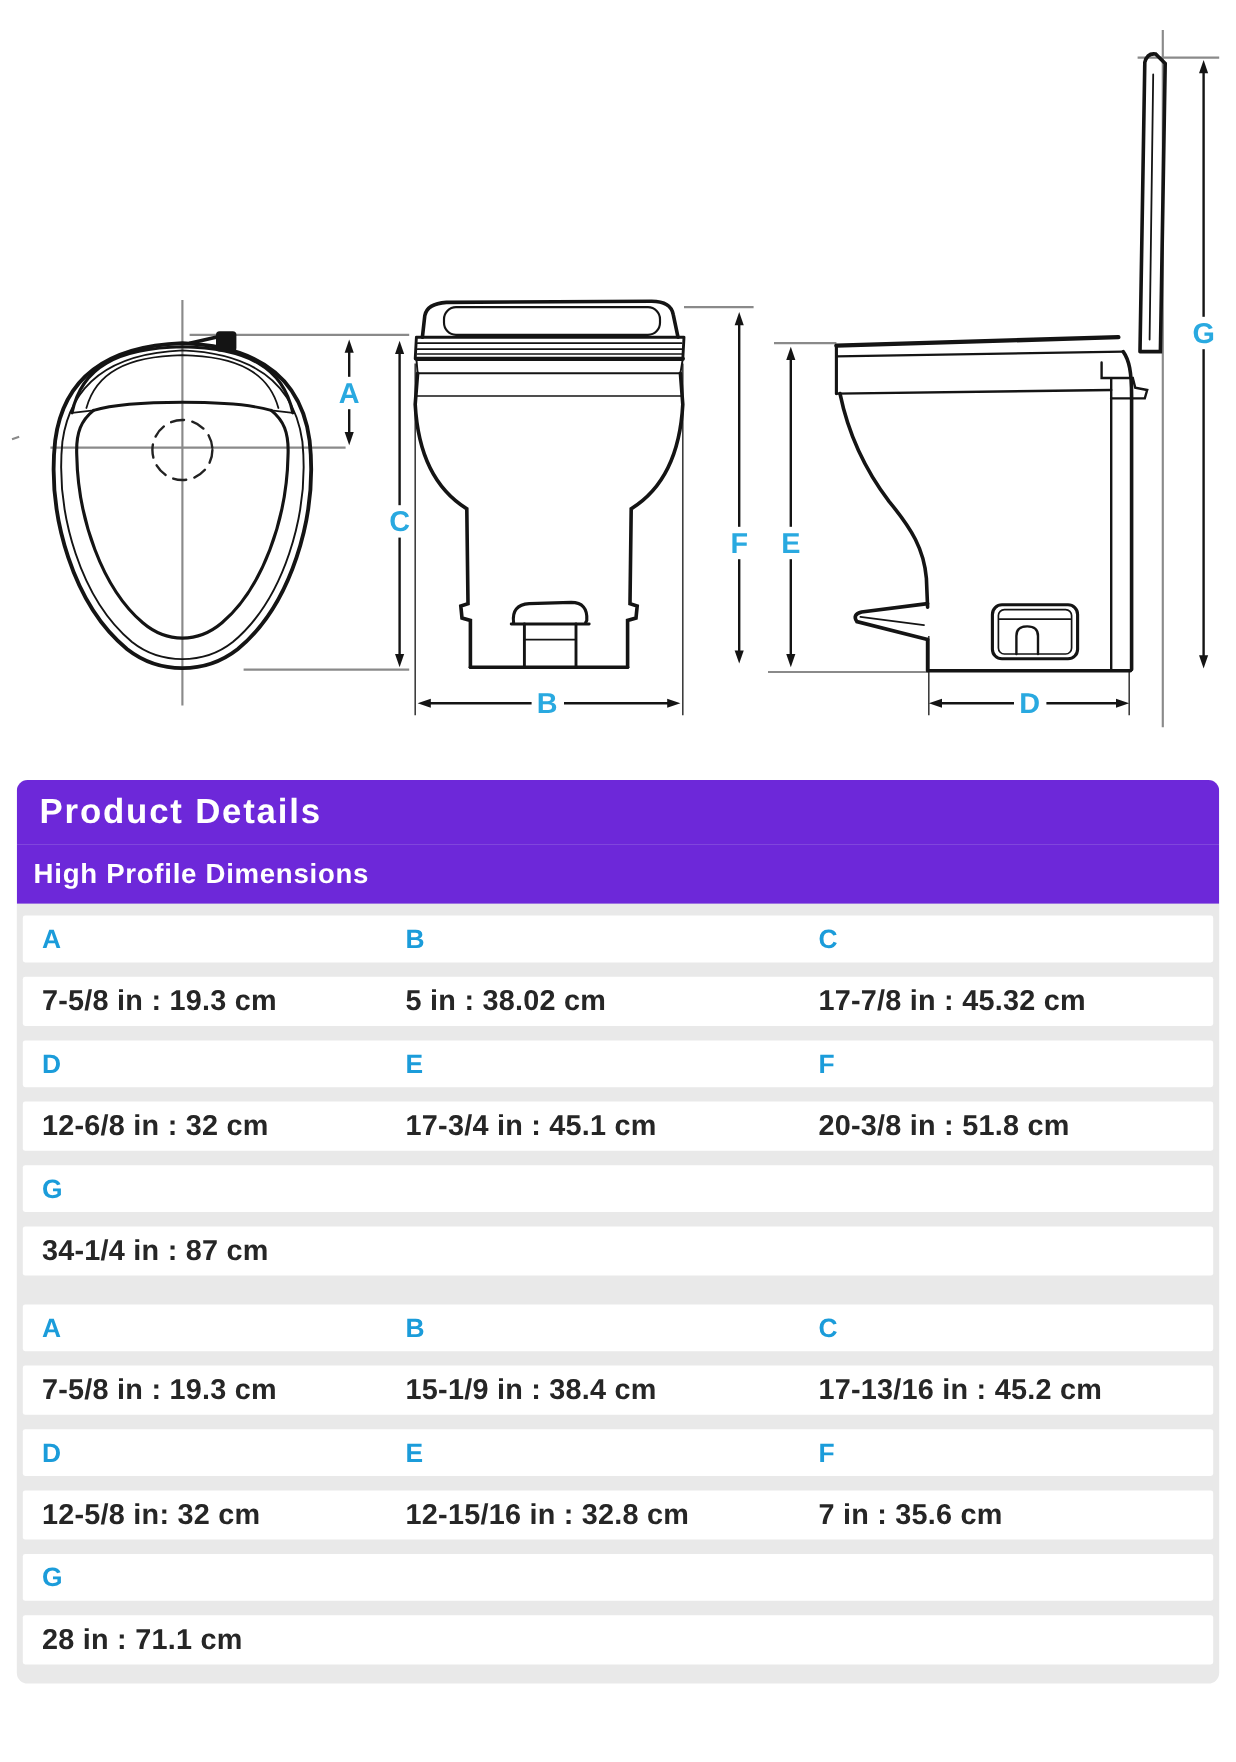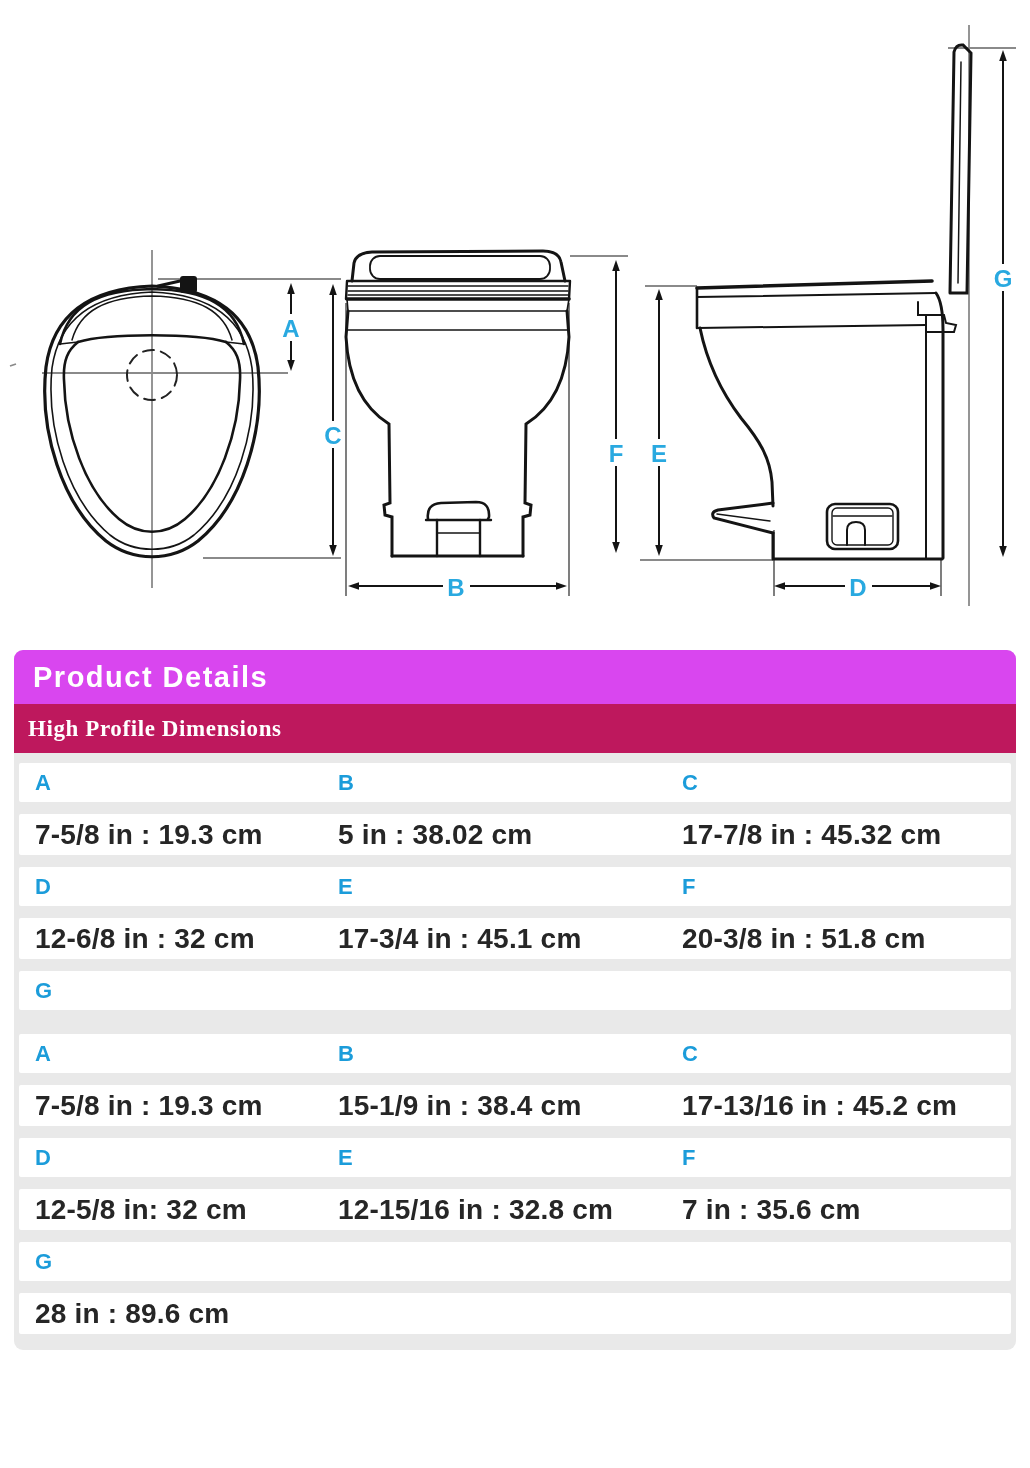--- a/index.html
+++ b/index.html
@@ -5,31 +5,31 @@
   html,body{margin:0;padding:0;background:#fff;}
   .page{position:relative;width:1030px;height:1468px;background:#fff;
         font-family:"Liberation Sans",sans-serif;overflow:hidden;}
   .diagram-wrap{position:absolute;left:0;top:0;width:1030px;height:650px;}
   svg text.dimlabel{font-family:"Liberation Sans",sans-serif;font-weight:bold;
         font-size:24px;fill:#29a9e0;text-anchor:middle;}
 
   .card{position:absolute;left:14px;top:650px;width:1002px;background:#e9e9e9;
         border-radius:9px;overflow:hidden;}
   .bar{color:#ffffff;font-weight:bold;display:flex;align-items:center;}
-  .bar.green{height:54px;background:#d946ef;font-size:29px;letter-spacing:1.5px;padding-left:19px;}
-  .bar.blue{height:49px;background:#be185d;font-size:23px;letter-spacing:0.6px;padding-left:14px;font-family:Liberation Serif, serif;}
+  .bar.green{height:54px;background:#6d28d9;font-size:29px;letter-spacing:1.5px;padding-left:19px;}
+  .bar.blue{height:49px;background:#6d28d9;font-size:23px;letter-spacing:0.6px;padding-left:14px;}
   .rows{padding:10px 5px 2px 5px;}
   .rows.last{padding-bottom:4px;}
   .trow{background:#ffffff;border-radius:2px;display:grid;
         grid-template-columns:303px 344px 1fr;align-items:center;
         padding-left:16px;margin-bottom:12px;}
   .trow.letters{height:39px;}
   .trow.values{height:41px;}
   .trow.letters .cell{color:#1b9cda;font-size:22px;font-weight:bold;letter-spacing:0.5px;}
-  .trow.values .cell{color:#262626;font-size:28px;font-weight:bold;letter-spacing:0.2px;}
+  .trow.values .cell{color:#262626;font-size:24px;font-weight:bold;letter-spacing:0.2px;}
 </style>
 </head>
 <body>
 
 <div class="page">
 
   <div class="diagram-wrap">
   <svg width="1030" height="650" viewBox="0 0 1030 650" xmlns="http://www.w3.org/2000/svg">
 
     <g stroke="#8a8a8a" stroke-width="1.8" fill="none">
@@ -174,20 +174,23 @@
         <span class="cell">F</span>
       </div>
       <div class="trow values">
         <span class="cell">12-6/8 in : 32 cm</span>
         <span class="cell">17-3/4 in : 45.1 cm</span>
         <span class="cell">20-3/8 in : 51.8 cm</span>
       </div>
       <div class="trow letters">
         <span class="cell">G</span>
       </div>
+      <div class="trow values">
+        <span class="cell">34-1/4 in : 87 cm</span>
+      </div>
     </div>
 
 
     <div class="rows last">
       <div class="trow letters">
         <span class="cell">A</span>
         <span class="cell">B</span>
         <span class="cell">C</span>
       </div>
       <div class="trow values">
@@ -202,18 +205,18 @@
       </div>
       <div class="trow values">
         <span class="cell">12-5/8 in: 32 cm</span>
         <span class="cell">12-15/16 in : 32.8 cm</span>
         <span class="cell">7 in : 35.6 cm</span>
       </div>
       <div class="trow letters">
         <span class="cell">G</span>
       </div>
       <div class="trow values">
-        <span class="cell">28 in : 89.6 cm</span>
+        <span class="cell">28 in : 71.1 cm</span>
       </div>
     </div>
 
   </div>
 </div>
 
 </body></html>

